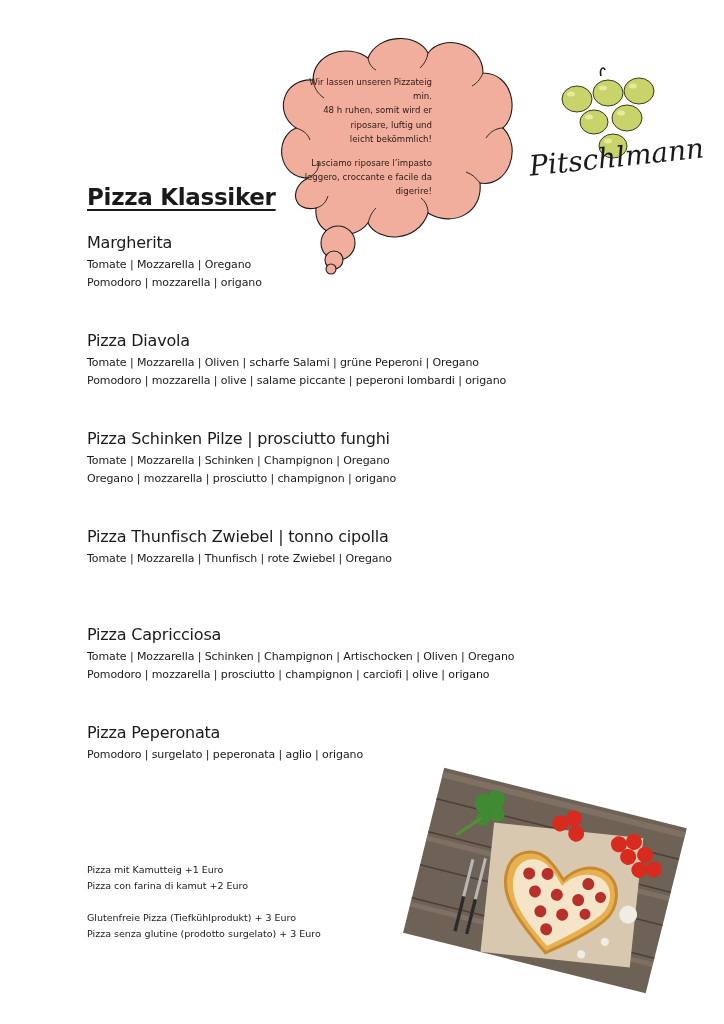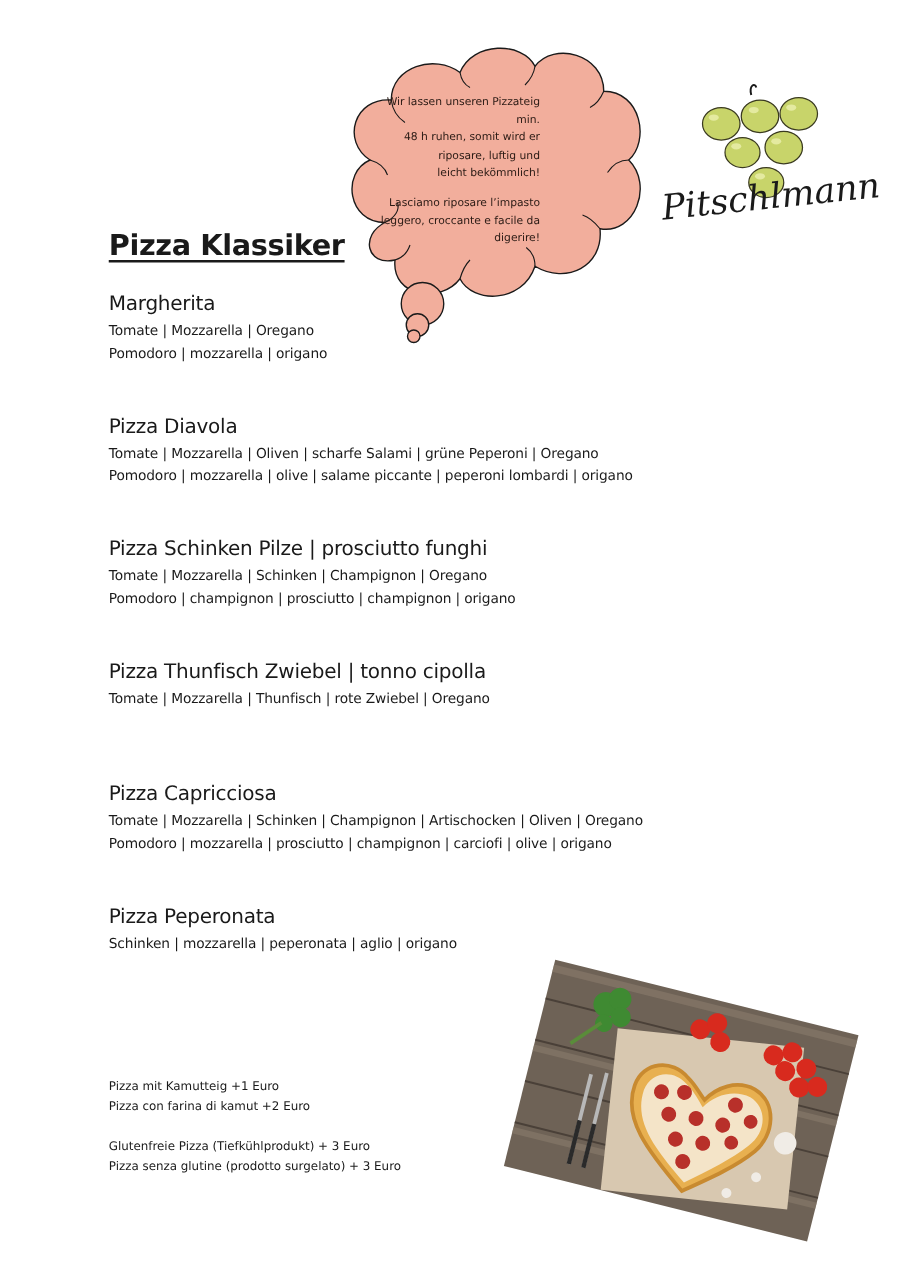--- a/index.html
+++ b/index.html
@@ -100,37 +100,37 @@
 
 <div class="pizza" style="top:330px;">
   <h2 class="pizza-name">Pizza Diavola</h2>
   <p class="ingr">Tomate | Mozzarella | Oliven | scharfe Salami | grüne Peperoni | Oregano</p>
   <p class="ingr">Pomodoro | mozzarella | olive | salame piccante | peperoni lombardi | origano</p>
 </div>
 
 <div class="pizza" style="top:428px;">
   <h2 class="pizza-name">Pizza Schinken Pilze | prosciutto funghi</h2>
   <p class="ingr">Tomate | Mozzarella | Schinken | Champignon | Oregano</p>
-  <p class="ingr">Pomodoro | champignon | prosciutto | champignon | origano</p>
+  <p class="ingr">Oregano | mozzarella | prosciutto | champignon | origano</p>
 </div>
 
 <div class="pizza" style="top:526px;">
   <h2 class="pizza-name">Pizza Thunfisch Zwiebel | tonno cipolla</h2>
   <p class="ingr">Tomate | Mozzarella | Thunfisch | rote Zwiebel | Oregano</p>
 </div>
 
 <div class="pizza" style="top:624px;">
   <h2 class="pizza-name">Pizza Capricciosa</h2>
   <p class="ingr">Tomate | Mozzarella | Schinken | Champignon | Artischocken | Oliven | Oregano</p>
   <p class="ingr">Pomodoro | mozzarella | prosciutto | champignon | carciofi | olive | origano</p>
 </div>
 
 <div class="pizza" style="top:722px;">
   <h2 class="pizza-name">Pizza Peperonata</h2>
-  <p class="ingr">Schinken | mozzarella | peperonata | aglio | origano</p>
+  <p class="ingr">Pomodoro | surgelato | peperonata | aglio | origano</p>
 </div>
 
 <div class="notes">
   <p>Pizza mit Kamutteig +1 Euro</p>
   <p>Pizza con farina di kamut +2 Euro</p>
   <div class="gap"></div>
   <p>Glutenfreie Pizza (Tiefkühlprodukt) + 3 Euro</p>
   <p>Pizza senza glutine (prodotto surgelato) + 3 Euro</p>
 </div>
 

